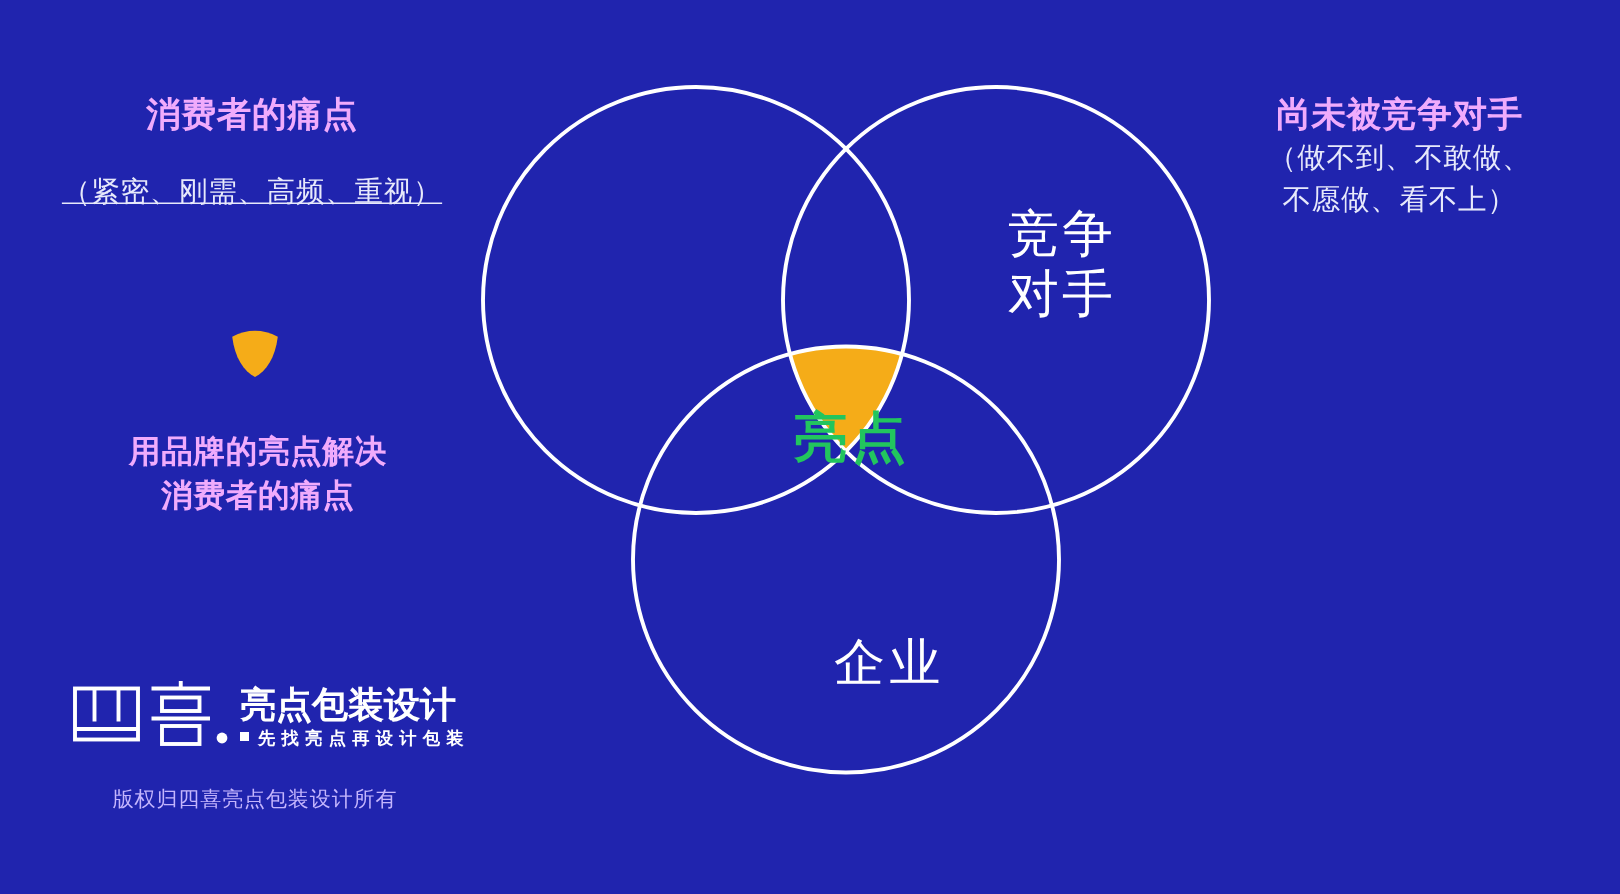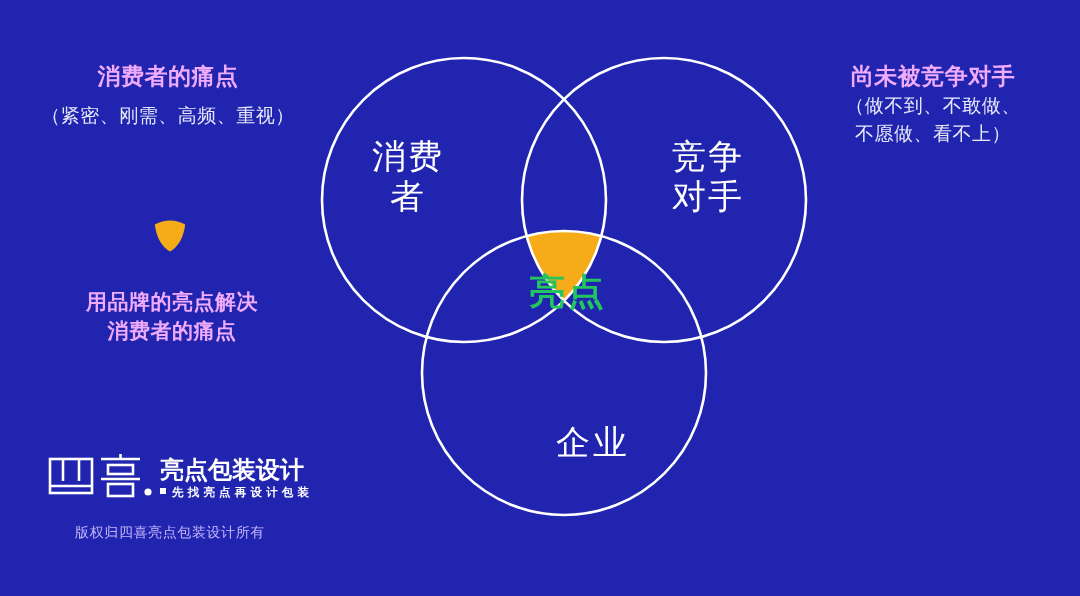--- a/index.html
+++ b/index.html
@@ -30,21 +30,21 @@
   .sub {
     color: #e7e9fb;
     font-weight: 400;
     font-size: 19px;
     line-height: 1.42;
     letter-spacing: 0.5px;
   }
 
   
   #tl-block { left: 8px; top: 62px; width: 320px; }
-  #tl-block .sub { margin-top: 11px; }
+  #tl-block .sub { margin-top: 24px; text-decoration: underline; }
 
   
   #tr-block { left: 792px; top: 62px; width: 282px; }
   #tr-block .sub { margin-top: 1px; }
 
   
   #br-block { left: 788px; top: 424px; width: 290px; }
   #br-block .sub { margin-top: 10px; }
 
   
@@ -151,22 +151,20 @@
             <rect x="0" y="0" width="510" height="520" fill="#F5AC18"></rect>
           </g>
         </g>
       </g>
 
       <circle cx="154" cy="160" r="142" fill="none" stroke="#FFFFFF" stroke-width="2.6"></circle>
       <circle cx="354" cy="160" r="142" fill="none" stroke="#FFFFFF" stroke-width="2.6"></circle>
       <circle cx="254" cy="333" r="142" fill="none" stroke="#FFFFFF" stroke-width="2.6"></circle>
     </svg>
 
-    <div class="venn-label" id="label-consumer">消费
-者</div>
     <div class="venn-label" id="label-competitor">竞争
 对手</div>
     <div class="venn-label" id="label-company">企业</div>
     <div id="label-highlight">亮点</div>
   </div>
 
   <svg id="logo" viewBox="0 0 270 54">
 
     <g fill="none" stroke="#ffffff" stroke-width="2.6">
       <rect x="2" y="7" width="42" height="34"></rect>

